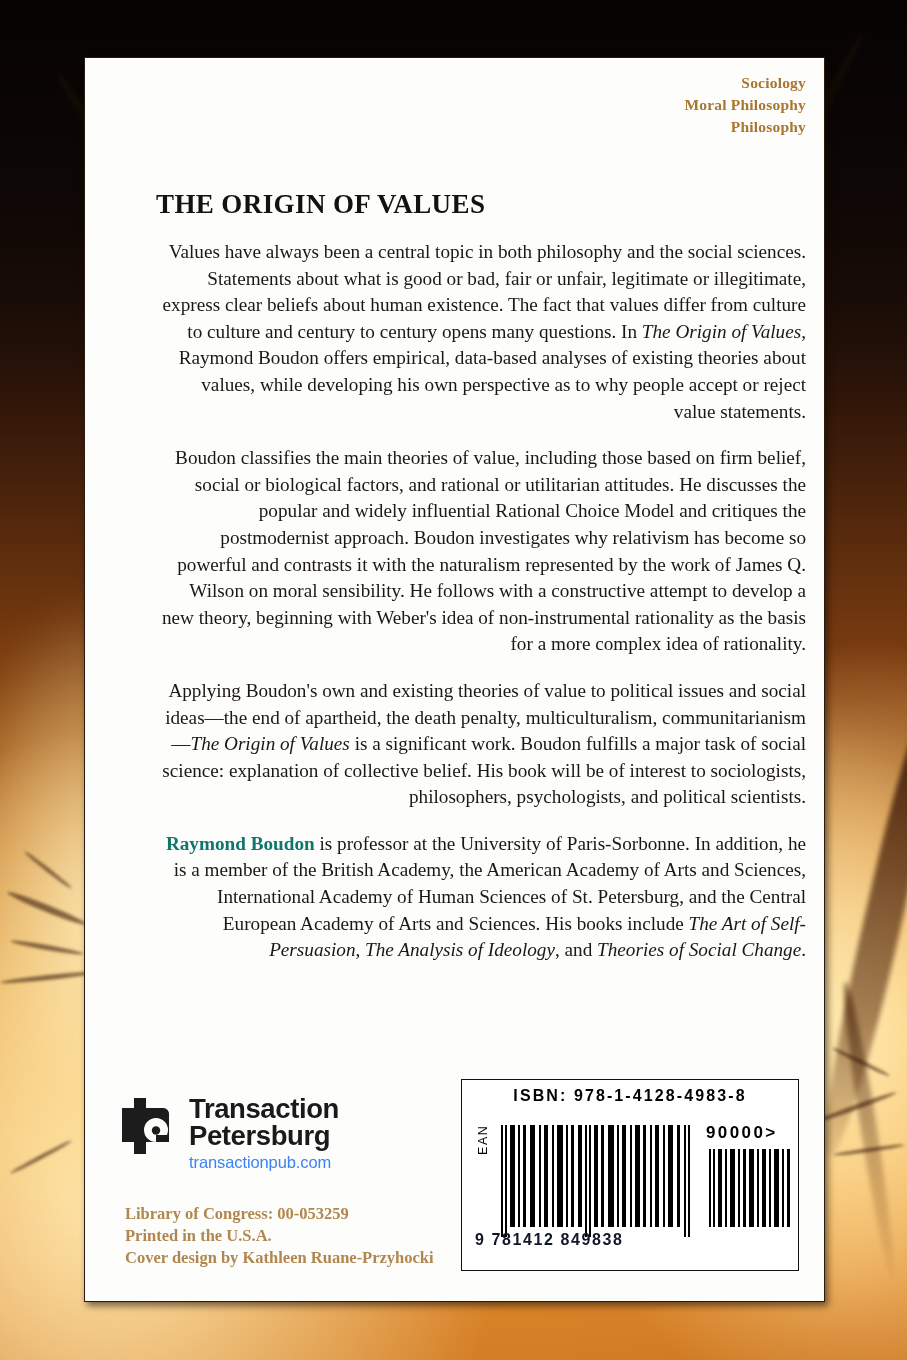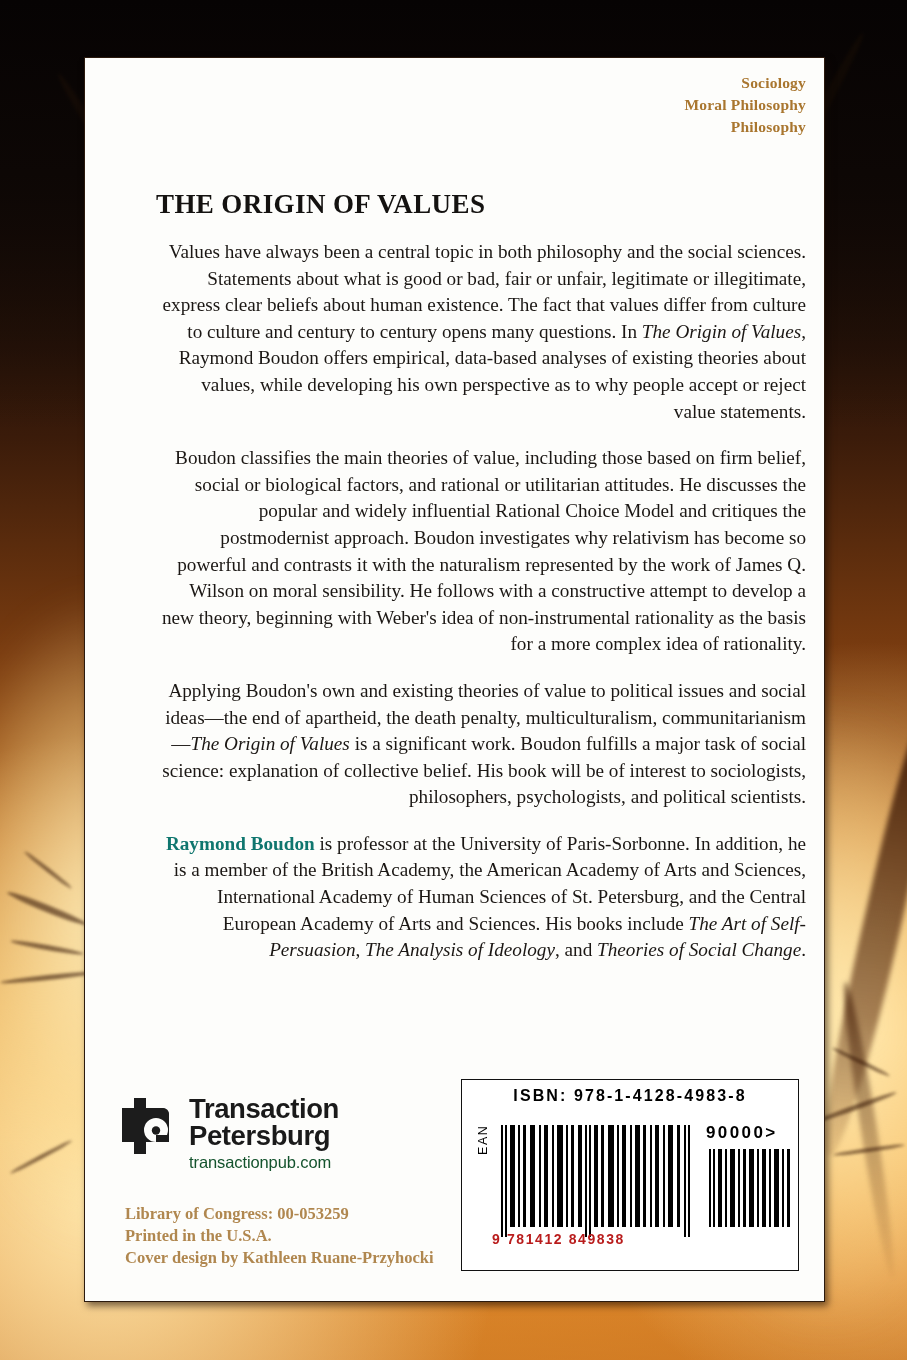--- a/index.html
+++ b/index.html
@@ -187,21 +187,21 @@
     font-family: "Liberation Sans", sans-serif;
     font-weight: bold;
     font-size: 27.5px;
     line-height: 0.99;
     letter-spacing: -0.4px;
     color: #1a1a1a;
   }
   .logo-url {
     font-family: "Liberation Sans", sans-serif;
     font-size: 16.5px;
-    color: #14532d;
+    color: #3b82f6;
     letter-spacing: -0.1px;
     margin-top: 4px;
   }
 
   .credits {
     position: absolute;
     left: 0;
     bottom: 10px;
     font-family: "Liberation Serif", serif;
     font-weight: bold;
@@ -265,27 +265,27 @@
     top: 14px;
     font-family: Liberation Sans, sans-serif;
     font-size: 17px;
     font-weight: bold;
     letter-spacing: 2.4px;
     color: #000;
     white-space: nowrap;
   }
   .ean-digits {
     position: absolute;
-    left: 22px;
+    left: 5px;
     top: 122px;
     font-family: "Liberation Sans", sans-serif;
-    font-size: 14px;
+    font-size: 16px;
     font-weight: bold;
     letter-spacing: 1.6px;
-    color: #b91c1c;
+    color: #0f172a;
     white-space: nowrap;
   }
 </style>
 </head>
 <body>
 
 <div class="cover">
 
   <div class="bg-base"></div>
   <div class="bg-glow-left"></div>

